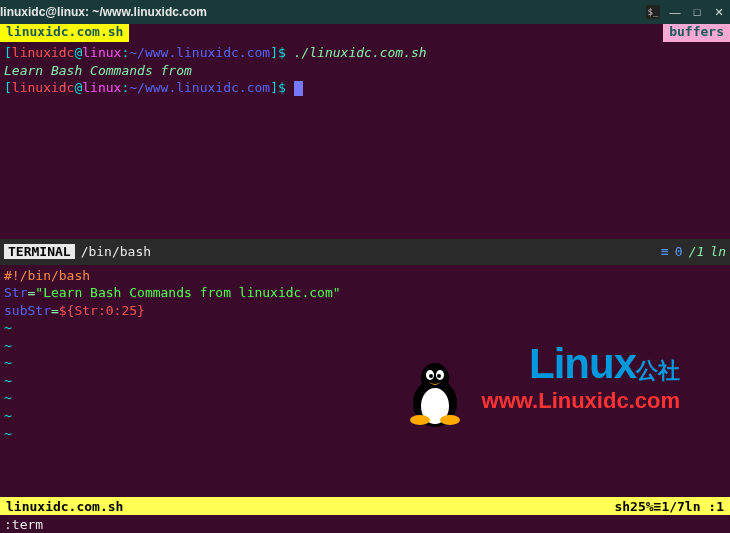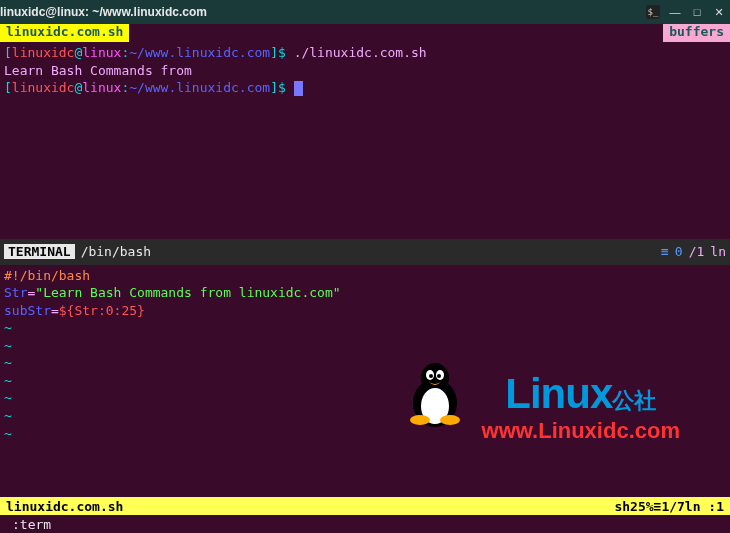--- a/index.html
+++ b/index.html
@@ -77,21 +77,21 @@
     .terminal-content {
       padding: 2px 4px;
       line-height: 1.35;
     }
     .cyan { color: #00dddd; }
     .red { color: #ff5555; }
     .magenta { color: #ff55ff; }
     .blue { color: #5566ff; }
     .green { color: #55ff55; }
     .yellow { color: #ffff55; }
-    .white { color: #f0abfc; }
+    .white { color: #86efac; font-style: italic; }
     .orange { color: #ff8844; }
     .cursor {
       background: #7777ff;
       display: inline-block;
       width: 9px;
       height: 15px;
       vertical-align: middle;
     }
     .split-bar {
       height: 26px;
@@ -140,31 +140,31 @@
       display: flex;
     }
     .cmdline {
       position: absolute;
       bottom: 0;
       left: 0;
       right: 0;
       height: 18px;
       background: #3a0a2a;
       color: #e8e8e8;
-      padding: 0 12px;
+      padding: 0 4px;
       display: flex;
       align-items: center;
       border-radius: 6px;
     }
     .watermark {
       position: absolute;
       right: 50px;
-      top: 370px;
+      top: 340px;
       pointer-events: none;
-      text-align: center;
+      text-align: right;
     }
     .watermark-linux {
       color: #0099dd;
       font-size: 42px;
       font-weight: bold;
       font-family: sans-serif;
       letter-spacing: -1px;
     }
     .watermark-cn {
       color: #0099dd;

